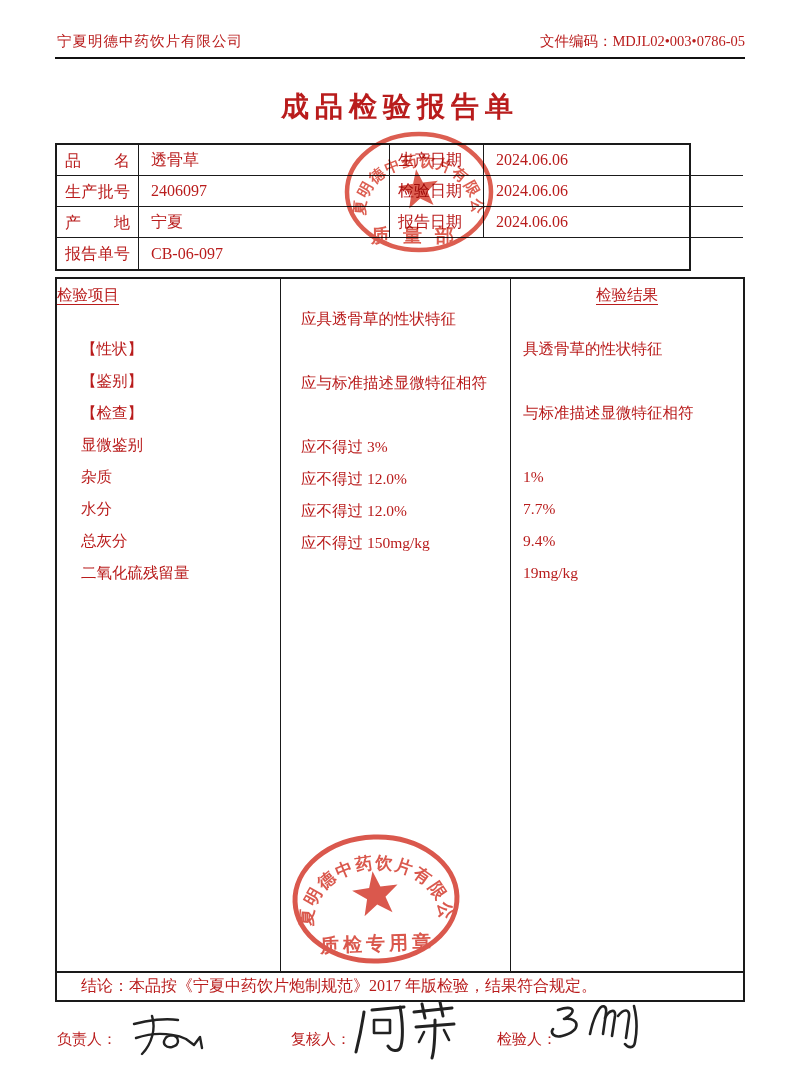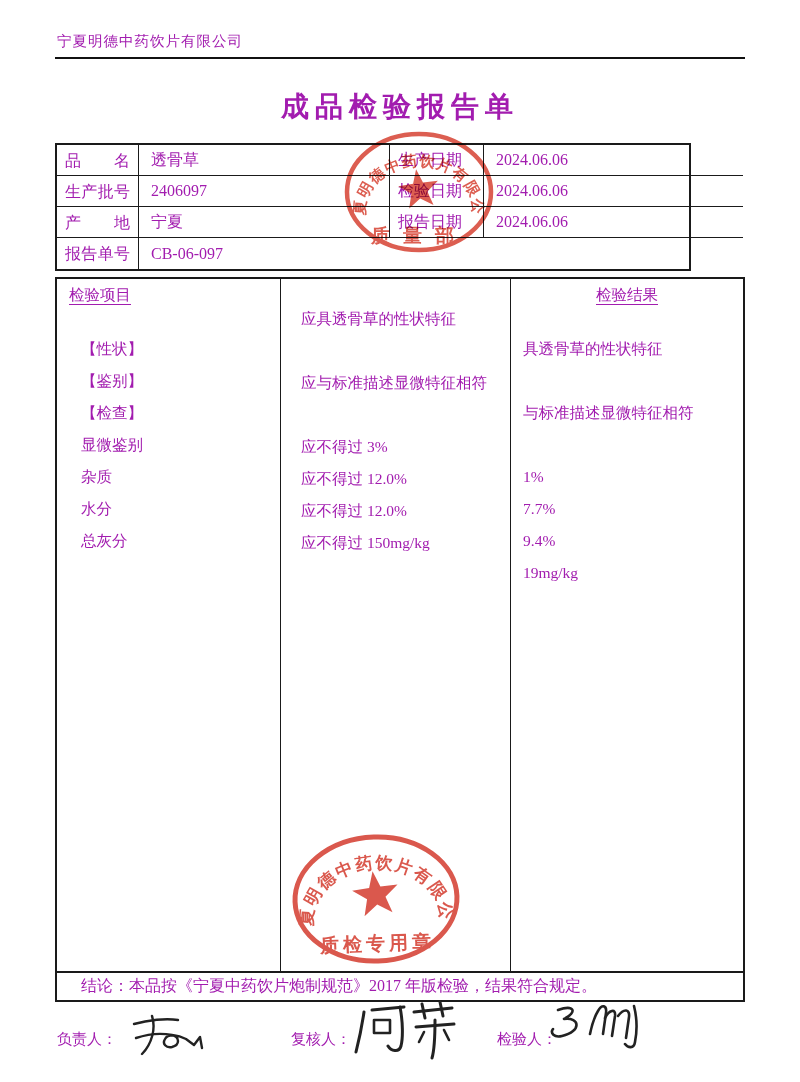--- a/index.html
+++ b/index.html
@@ -1,18 +1,18 @@
 <!DOCTYPE html>
 <html><head>
 <meta charset="utf-8">
 <style>
   html,body{margin:0;padding:0;background:#e8e8e8;}
   .page{
     position:relative;width:800px;height:1082px;margin:0 auto;background:#ffffff;
-    font-family:"Liberation Serif","DejaVu Serif",serif;color:#a21caf;overflow:hidden;
+    font-family:"Liberation Serif","DejaVu Serif",serif;color:#b91c1c;overflow:hidden;
   }
   
   .hdr-company{position:absolute;left:57px;top:32px;font-size:14.5px;letter-spacing:1px;}
   .hdr-code{position:absolute;right:55px;top:32px;font-size:14.5px;}
   .hdr-rule{position:absolute;left:55px;top:57px;width:690px;height:2px;background:#111;}
   
   .title{position:absolute;left:0;top:88px;width:100%;text-align:center;
          font-size:28px;font-weight:bold;letter-spacing:6px;}
   
   .info-table{
@@ -32,21 +32,21 @@
   
   .main-table{
     position:absolute;left:55px;top:277px;width:690px;height:696px;box-sizing:border-box;
     border:2px solid #1a1a1a;border-bottom:none;display:grid;
     grid-template-columns:224px 230px 232px;font-size:15.5px;
   }
   .mcol{box-sizing:border-box;border-right:1.4px solid #1a1a1a;}
   .mcol:last-child{border-right:none;}
   .mhead{height:30px;line-height:32px;}
   .mhead .u{text-decoration:underline;text-underline-offset:4px;}
-  .mhead.left{padding-left:12px;text-align:left;}
+  .mhead.left{padding-left:0;text-align:left;}
   .mhead.center{text-align:center;}
   .col-body{padding-top:24px;}
   .line{height:32px;line-height:32px;white-space:nowrap;}
   .pad-a{padding-left:24px;}
   .pad-b{padding-left:20px;}
   .pad-c{padding-left:12px;}
   
   .conclusion{
     position:absolute;left:55px;top:971px;width:690px;height:31px;box-sizing:border-box;
     border:2px solid #1a1a1a;display:flex;align-items:center;padding-left:24px;font-size:16px;
@@ -61,20 +61,21 @@
   
   .stamp{position:absolute;mix-blend-mode:multiply;opacity:.82;}
   .stamp text{font-family:"Liberation Serif","DejaVu Serif",serif;font-weight:bold;}
 </style>
 </head>
 <body>
 
 <div class="page">
 
   <div class="hdr-company">宁夏明德中药饮片有限公司</div>
+  <div class="hdr-code">文件编码：MDJL02•003•0786-05</div>
   <div class="hdr-rule"></div>
 
   <div class="title">成品检验报告单</div>
 
   <div class="info-table">
     <div class="cell">
         <span class="jlabel jlabel-wrap">品名</span>
       </div>
     <div class="cell value">透骨草</div>
     <div class="cell">生产日期</div>
@@ -104,20 +105,21 @@
     <div class="mcol">
       <div class="mhead left"><span class="u">检验项目</span></div>
       <div class="col-body">
         <div class="line pad-a">【性状】</div>
         <div class="line pad-a">【鉴别】</div>
         <div class="line pad-a">【检查】</div>
         <div class="line pad-a">显微鉴别</div>
         <div class="line pad-a">杂质</div>
         <div class="line pad-a">水分</div>
         <div class="line pad-a">总灰分</div>
+        <div class="line pad-a">二氧化硫残留量</div>
       </div>
     </div>
     <div class="mcol">
       <div class="col-body">
         <div class="line pad-b">应具透骨草的性状特征</div>
         <div class="line pad-b"></div>
         <div class="line pad-b">应与标准描述显微特征相符</div>
         <div class="line pad-b"></div>
         <div class="line pad-b">应不得过 3%</div>
         <div class="line pad-b">应不得过 12.0%</div>

